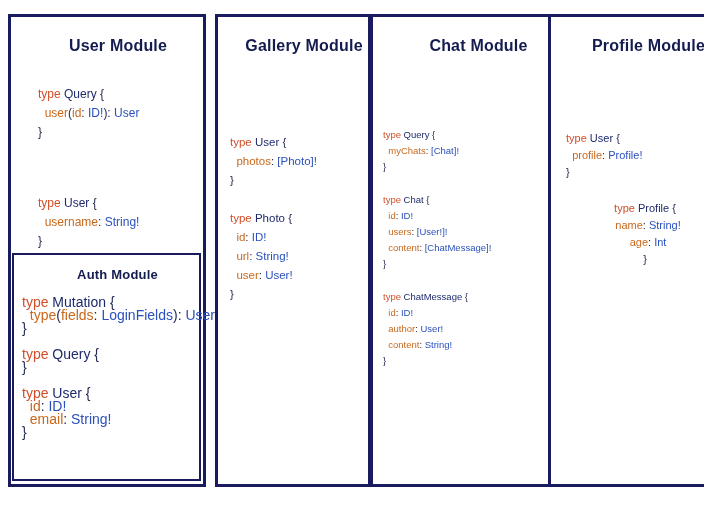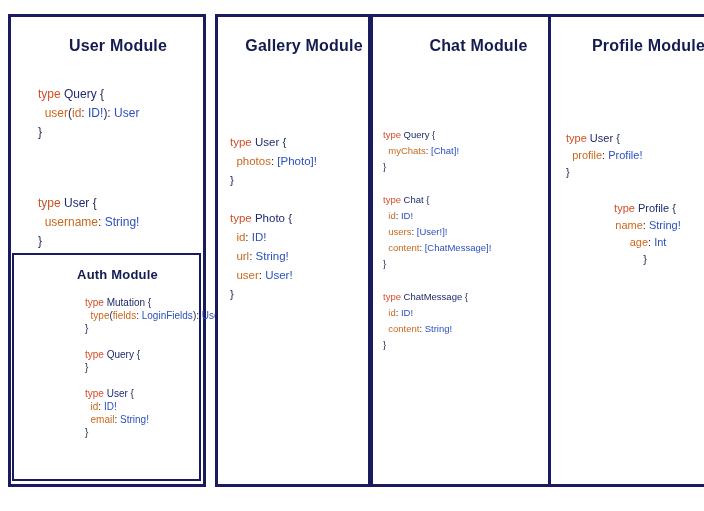--- a/index.html
+++ b/index.html
@@ -49,21 +49,21 @@
 
   
   #module-auth {
     position: absolute;
     left: 1px; right: 2px;
     top: 236px; bottom: 3px;
     border: 2px solid var(--border, #1a1a5e);
     background: #ffffff;
   }
   #module-auth .module-title { font-size: 13px; margin-top: 12px; }
-  #module-auth .code { margin-top: 14px; padding-left: 23px; font-size: 10px; line-height: 13px; margin-left: 48px; }
+  #module-auth .code { margin-top: 14px; padding-left: 8px; font-size: 14px; line-height: 13px; }
   #module-auth .code .code-block + .code-block { margin-top: 13px; }
 
   
   #module-gallery .code { margin-top: 78px; padding-left: 12px; font-size: 11.5px; line-height: 19px; }
   #module-gallery .code .code-block + .code-block { margin-top: 19px; }
 
   
   #module-chat .code { margin-top: 72px; padding-left: 10px; font-size: 9.5px; line-height: 16px; }
   #module-chat .code .code-block + .code-block { margin-top: 17px; }
 
@@ -142,20 +142,21 @@
         <div class="code-block">
           <div class="code-line"><span class="tok-kw">type </span><span class="tok-tn">Chat</span><span class="tok-pu"> {</span></div>
           <div class="code-line"><span class="tok-pu">  </span><span class="tok-fd">id</span><span class="tok-pu">:</span><span class="tok-ty"> ID!</span></div>
           <div class="code-line"><span class="tok-pu">  </span><span class="tok-fd">users</span><span class="tok-pu">:</span><span class="tok-ty"> [User!]!</span></div>
           <div class="code-line"><span class="tok-pu">  </span><span class="tok-fd">content</span><span class="tok-pu">:</span><span class="tok-ty"> [ChatMessage]!</span></div>
           <div class="code-line"><span class="tok-pu">}</span></div>
         </div>
         <div class="code-block">
           <div class="code-line"><span class="tok-kw">type </span><span class="tok-tn">ChatMessage</span><span class="tok-pu"> {</span></div>
           <div class="code-line"><span class="tok-pu">  </span><span class="tok-fd">id</span><span class="tok-pu">:</span><span class="tok-ty"> ID!</span></div>
+          <div class="code-line"><span class="tok-pu">  </span><span class="tok-fd">author</span><span class="tok-pu">:</span><span class="tok-ty"> User!</span></div>
           <div class="code-line"><span class="tok-pu">  </span><span class="tok-fd">content</span><span class="tok-pu">:</span><span class="tok-ty"> String!</span></div>
           <div class="code-line"><span class="tok-pu">}</span></div>
         </div>
       </div>
   </section>
 
   <section class="module" id="module-profile">
     <h2 class="module-title">Profile Module</h2>
     <div class="code">
         <div class="code-block">

